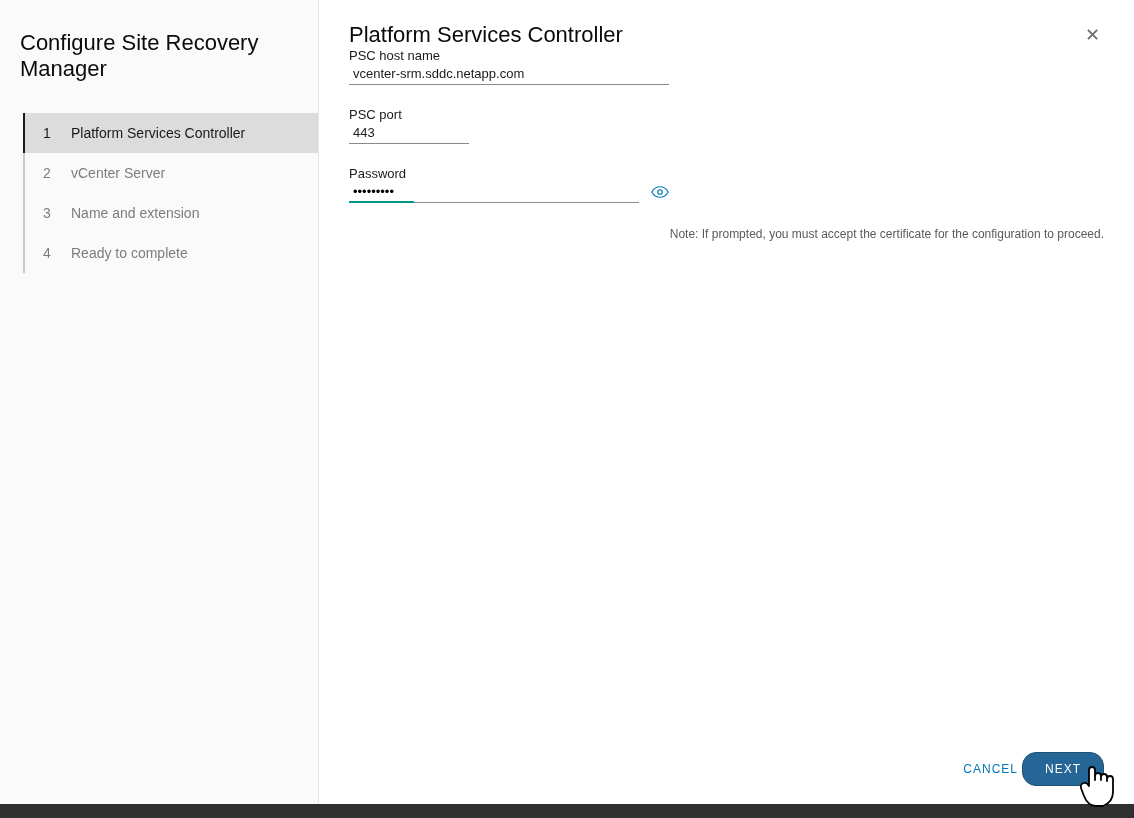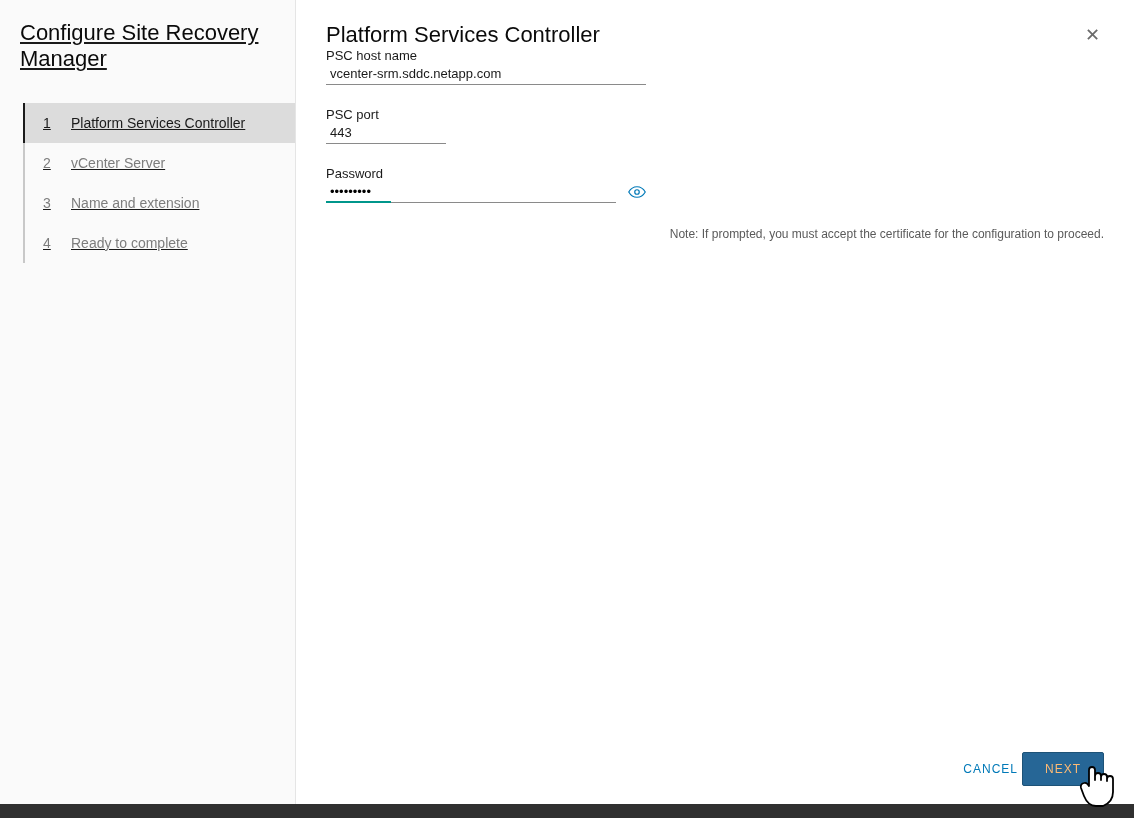--- a/index.html
+++ b/index.html
@@ -16,25 +16,24 @@
       overflow: hidden;
       position: relative;
     }
     .wizard-container {
       display: flex;
       width: 100%;
       height: 804px;
       background: #fff;
     }
     .sidebar {
-      width: 296px;
-      padding: 20px 0 0 20px;
+      width: 319px;
+      padding: 30px 0 0 20px;
       border-right: 1px solid #e5e5e5;
       background: #fafafa;
-      text-decoration: underline;
     }
     .sidebar-title {
       font-size: 22px;
       font-weight: 300;
       color: #0a0a0a;
       line-height: 1.2;
       margin-bottom: 30px;
       padding-right: 20px;
     }
     .steps {
@@ -179,28 +178,28 @@
       background: none;
       border: none;
       font-size: 12px;
       letter-spacing: 1px;
       font-weight: 500;
       cursor: pointer;
       padding: 8px 4px;
     }
     .btn-next {
       background: #266696;
-      color: #fdba74;
+      color: #ffffff;
       border: 1px solid #1d5277;
       font-size: 12px;
       letter-spacing: 1px;
       font-weight: 500;
       padding: 9px 22px;
       cursor: pointer;
-      border-radius: 2px;
+      border-radius: 14px;
     }
     .bottom-bar {
       position: absolute;
       bottom: 0;
       left: 0;
       width: 100%;
       height: 14px;
       background: #303030;
     }
     .cursor-hand {

